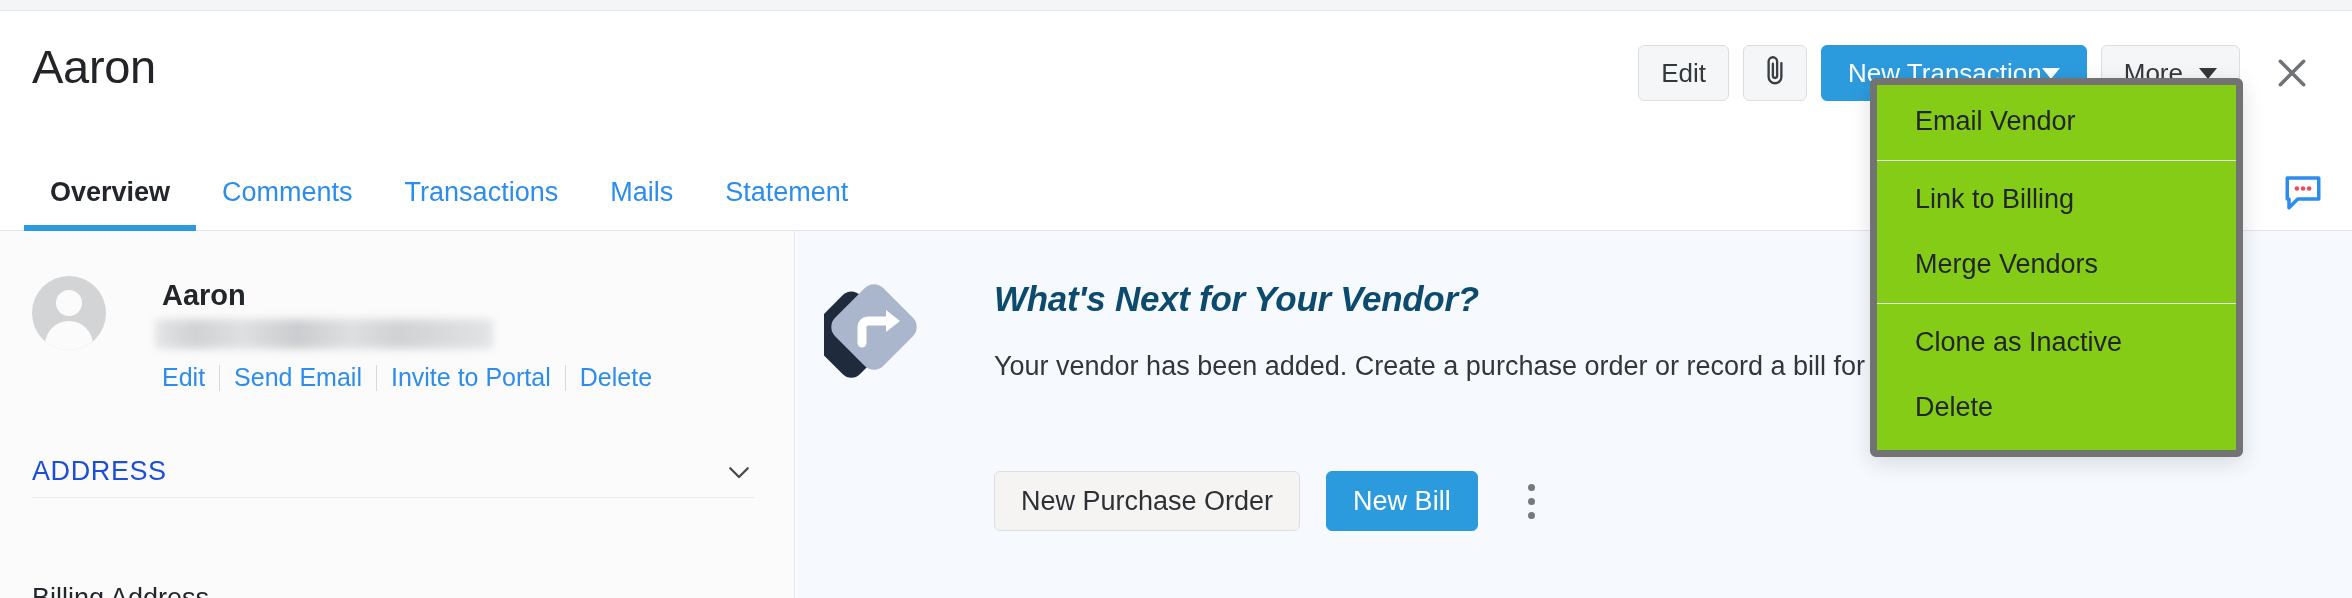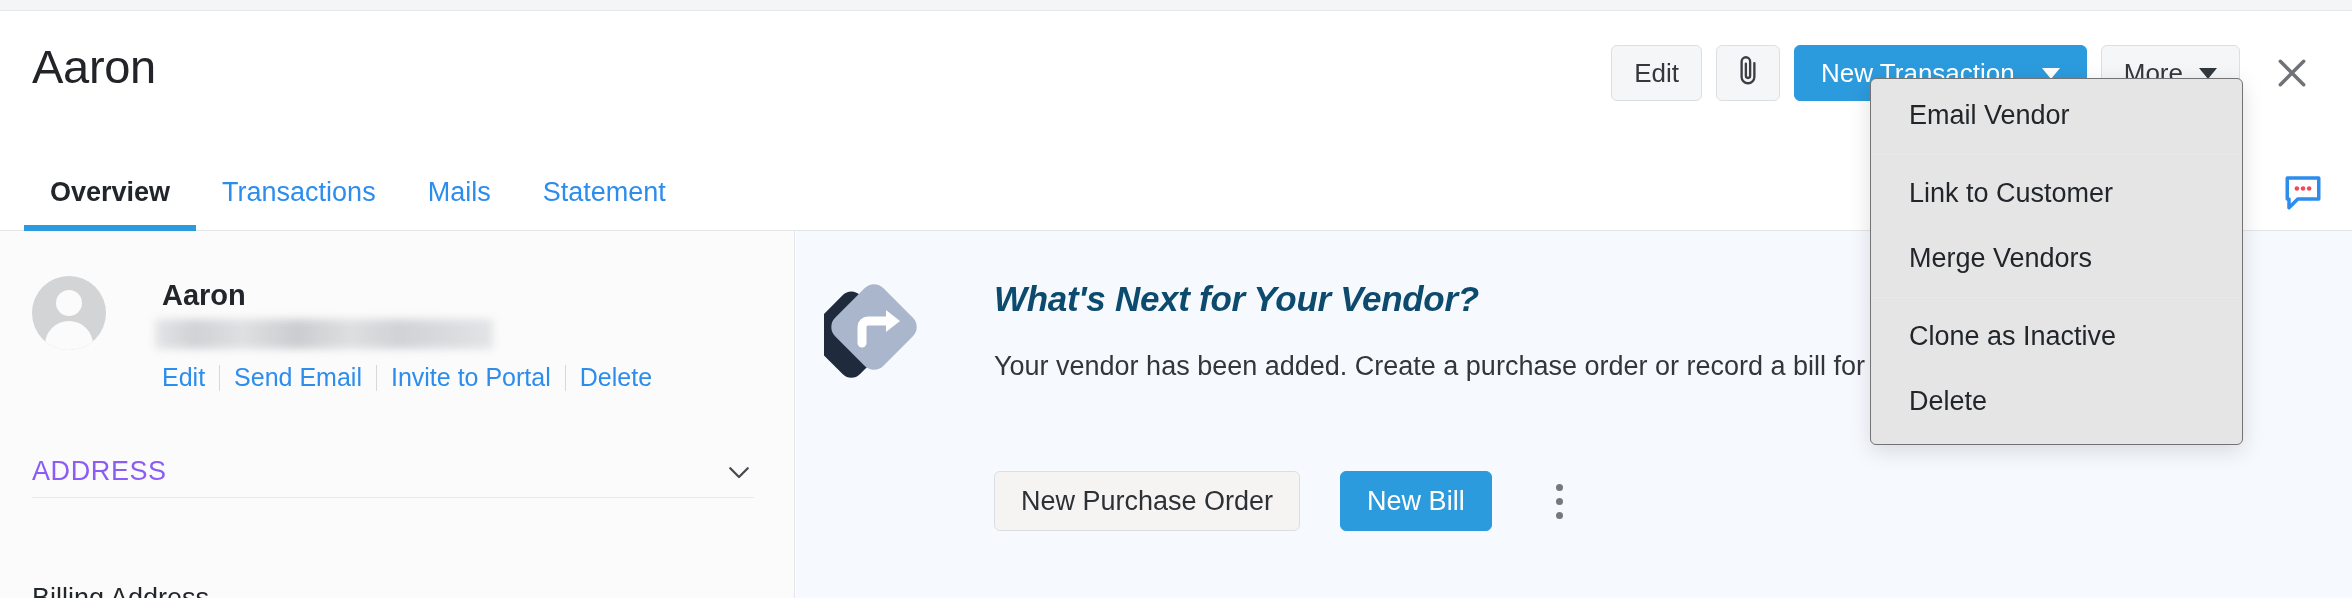--- a/index.html
+++ b/index.html
@@ -31,21 +31,21 @@
   .hdr-actions { position: absolute; right: 0; top: 34px; display: flex; align-items: center; gap: 14px; padding-right: 32px; }
   .btn {
     border: 1px solid #dcdfe2; background: #f5f6f7; border-radius: 6px;
     font-size: 26px; color: #33383d; height: 56px; padding: 0 22px;
     display: flex; align-items: center; justify-content: center; cursor: pointer;
     font-family: "Liberation Sans", sans-serif; white-space: nowrap;
   }
   .btn-icon { width: 64px; padding: 0; }
   .btn-primary {
     background: #2c9bdd; border-color: #2c9bdd; color: #ffffff;
-    padding: 0 26px; gap: 27px;
+    padding: 0 26px; gap: 0;
   }
   .caret { width: 0; height: 0; border-left: 9px solid transparent; border-right: 9px solid transparent; border-top: 11px solid currentColor; display:inline-block; }
   .btn-more { gap: 16px; padding: 4px 22px; }
   .close-x { width: 56px; height: 56px; display:flex; align-items:center; justify-content:center; cursor:pointer; margin-left: 10px; }
   .paperclip { font-size: 30px; color: #3a3f44; transform: rotate(0deg); }
 
   
   .tabbar {
     position: absolute; left: 0; top: 155px; width: 2352px; height: 76px;
     background: #ffffff; border-bottom: 1px solid #e3e6e9;
@@ -84,53 +84,53 @@
   .linkrow { position: absolute; left: 162px; top: 132px; display: flex; align-items: center; font-size: 25px; }
   .linkrow a { color: #2c8ded; text-decoration: none; cursor: pointer; padding: 0 14px; }
   .linkrow a:first-child { padding-left: 0; }
   .lsep { width: 1px; height: 26px; background: #d6d8da; }
 
   .section-head {
     position: absolute; left: 32px; top: 215px; width: 722px; height: 52px;
     display: flex; align-items: center; justify-content: space-between;
     border-bottom: 1px solid #e8eaec;
   }
-  .section-title { font-size: 27px; color: #8b5cf6; letter-spacing: 0.6px; }
+  .section-title { font-size: 27px; color: #1d4ed8; letter-spacing: 0.6px; }
   .chev { width: 30px; height: 30px; }
 
   .field-label { position: absolute; left: 32px; top: 352px; font-size: 27px; color: #23272c; }
 
   
   .main {
     position: absolute; left: 796px; top: 0; width: 1556px; height: 367px;
     background: #f6f9fd;
   }
   .whatsnext-icon { position: absolute; left: 28px; top: 48px; width: 110px; height: 100px; }
   .wn-title {
     position: absolute; left: 198px; top: 48px; font-size: 35px; font-style: italic;
     font-weight: 700; color: #0c4a6e; letter-spacing: -0.3px;
   }
   .wn-desc {
     position: absolute; left: 198px; top: 113px; width: 1090px;
     font-size: 27px; color: #33373d; line-height: 44px;
   }
-  .wn-actions { position: absolute; left: 198px; top: 240px; display: flex; align-items: center; gap: 40px; }
+  .wn-actions { position: absolute; left: 198px; top: 240px; display: flex; align-items: center; gap: 26px; }
   .btn-wn {
     border: 1px solid #dcdfe2; background: #f5f4f2; border-radius: 6px;
     font-size: 27px; color: #2d3136; height: 60px; padding: 0 26px;
     display: flex; align-items: center; cursor: pointer;
   }
   .btn-wn.primary { background: #2c9bdd; border-color: #2c9bdd; color: #ffffff; }
   .kebab { width: 40px; height: 60px; display:flex; flex-direction: column; align-items:center; justify-content:center; gap: 7px; cursor: pointer; margin-left: 8px; }
   .kebab i { width: 7px; height: 7px; border-radius: 50%; background: #75797e; display:block; }
 
   
   .dropdown {
     position: absolute; left: 1870px; top: 78px; width: 373px;
-    background: #e5e5e5; border: 1px solid #737373; border-radius: 6px;
+    background: #84cc16; border: 7px solid #737373; border-radius: 6px;
     box-shadow: 0 6px 22px rgba(0,0,0,.13); z-index: 40; padding: 4px 0 10px 0;
   }
   .dd-item {
     font-size: 27px; color: #22262b; padding: 17px 0 17px 38px; cursor: pointer; white-space: nowrap;
   }
   .dd-sep { height: 1px; background: #e7eaed; margin: 6px 0; }
   .dd-item.highlighted {
     outline: 7px solid #f70a55; outline-offset: -1px; background: #ffffff; position: relative; z-index: 2;
   }
 </style>
@@ -169,20 +169,21 @@
         <svg width="40" height="40" viewBox="0 0 24 24" fill="none" stroke="#6f7276" stroke-width="2.1" stroke-linecap="round">
           <path d="M5 5 L19 19 M19 5 L5 19"></path>
         </svg>
       </div>
     </div>
   </div>
 
   <div class="tabbar">
     <div class="tabs">
       <div class="tab active">Overview</div>
+      <div class="tab">Comments</div>
       <div class="tab">Transactions</div>
       <div class="tab">Mails</div>
       <div class="tab">Statement</div>
     </div>
 
     <div class="tab-icons">
       <div class="ticon">
         <svg width="40" height="44" viewBox="0 0 22 26" fill="none" stroke="#141619" stroke-width="1.9" stroke-linecap="round" stroke-linejoin="round">
           <rect x="3" y="3.5" width="16" height="19" rx="2.2"></rect>
           <path d="M7 1.5v4 M11 1.5v4 M15 1.5v4"></path>
@@ -261,20 +262,20 @@
             <i></i>
             <i></i>
           </div>
       </div>
     </div>
   </div>
 
   <div class="dropdown">
     <div class="dd-item">Email Vendor</div>
     <div class="dd-sep"></div>
-    <div class="dd-item">Link to Customer</div>
+    <div class="dd-item">Link to Billing</div>
     <div class="dd-item">Merge Vendors</div>
     <div class="dd-sep"></div>
     <div class="dd-item">Clone as Inactive</div>
     <div class="dd-item">Delete</div>
   </div>
 
 </div>
 
 </body></html>

